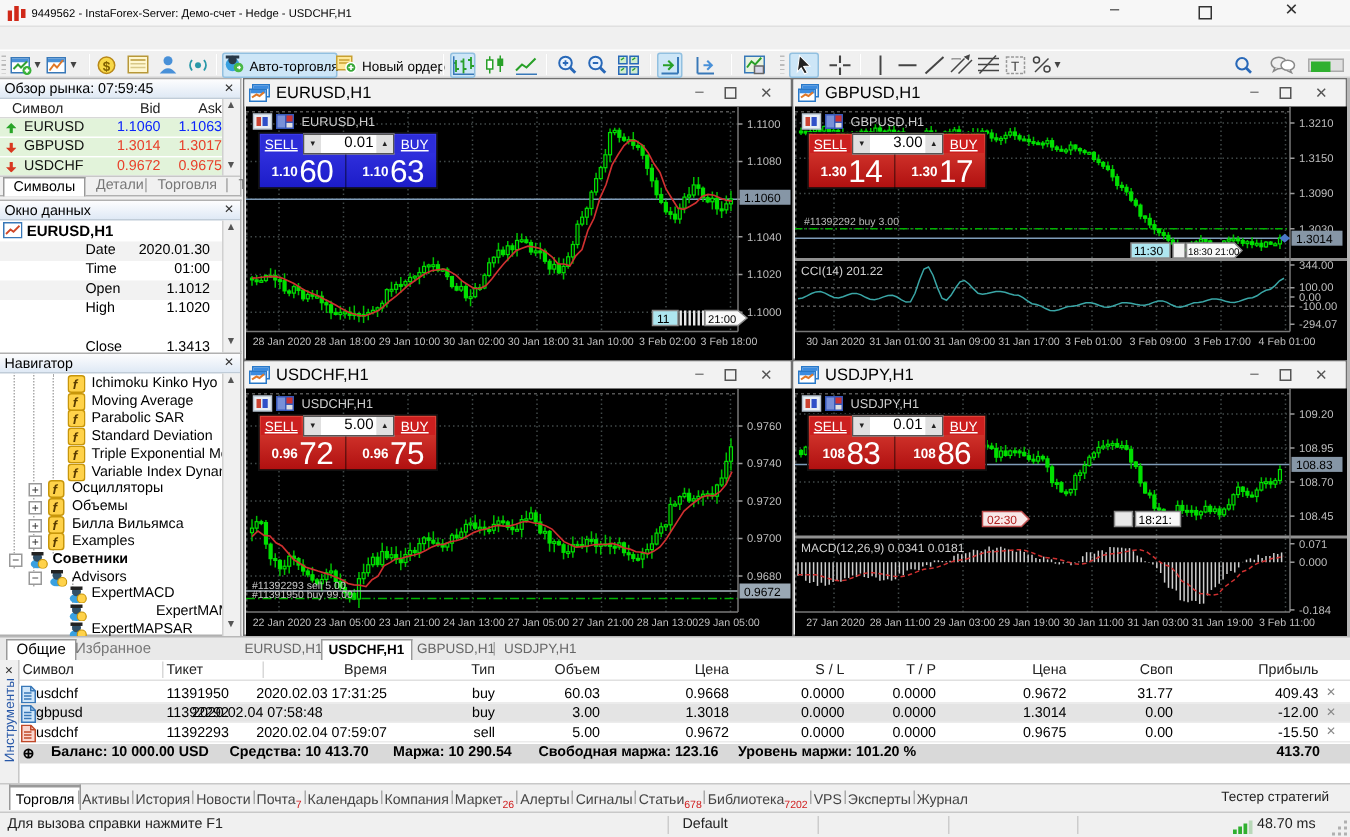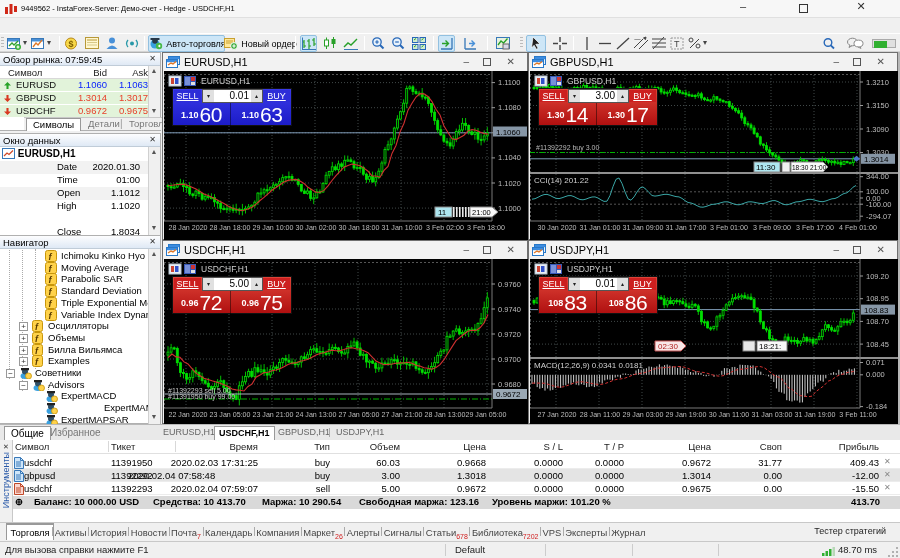--- a/index.html
+++ b/index.html
@@ -20,21 +20,21 @@
 .phead .x { position:absolute; right:4px; top:1px; font-size:8px; color:#333; }
 .mwhdr { position:absolute; top:13px; left:0; width:100%; height:13px; background:#fff; border-bottom:1px solid #d8d8d8; }
 .mwhdr span { position:absolute; top:1px; font-size:9.5px; color:#222; }
 .mwrow { position:absolute; left:0; width:150px; height:13px; background:#e2f3da; border-bottom:1px solid #fff; font-size:9.5px; }
 .mwrow .sym { position:absolute; left:16px; top:0; color:#111; }
 .mwrow .bid { position:absolute; left:62px; width:45px; text-align:right; top:0; }
 .mwrow .ask { position:absolute; left:102px; width:46px; text-align:right; top:0; }
 .arr { position:absolute; left:4px; top:3px; width:7px; height:7px; }
 .arr.up { background:#28a428; clip-path:polygon(50% 0, 100% 50%, 65% 50%, 65% 100%, 35% 100%, 35% 50%, 0 50%); }
 .arr.dn { background:#d83820; clip-path:polygon(50% 100%, 100% 50%, 65% 50%, 65% 0, 35% 0, 35% 50%, 0 50%); }
-.ptabs { position:absolute; left:0; bottom:0; width:100%; height:13px; background:#f0f0f0; border-top:1px solid #c8c8c8; font-size:10px;margin-left:24px; }
+.ptabs { position:absolute; left:0; bottom:0; width:100%; height:13px; background:#f0f0f0; border-top:1px solid #c8c8c8; font-size:10px; }
 .ptab { position:absolute; top:0; height:13px; padding:0 6px; color:#777; font-size:9.5px; }
 .ptab.act { background:#fff; border:1px solid #999; border-bottom:none; color:#000; }
 .scol { position:absolute; right:0; width:12px; background:#f0f0f0; border-left:1px solid #d0d0d0; }
 .sarr { position:absolute; right:1px; width:10px; height:10px; font-size:7px; color:#555; text-align:center; }
 .dwrow { position:absolute; left:0; width:148px; height:13px; font-size:9.5px; }
 .dwl { position:absolute; left:17px; top:0;padding-left:40px; }
 .dwv { position:absolute; right:8px; top:0; }
 .nvrow { position:absolute; left:0; width:148px; height:11.7px; font-size:9.5px; white-space:nowrap; }
 .nvt { position:absolute; top:-1px; }
 .nvi { position:absolute; top:-1px; }
@@ -363,21 +363,21 @@
         <div class="dwrow" style="top:39px;background:#fff">
           <span class="dwl">High</span>
           <span class="dwv">1.1020</span>
         </div>
         <div class="dwrow" style="top:68px;background:#22c55e">
           <span class="dwl">Low</span>
           <span class="dwv">1.1010</span>
         </div>
         <div class="dwrow" style="top:65px;background:#fff">
           <span class="dwl">Close</span>
-          <span class="dwv">1.8034</span>
+          <span class="dwv">1.3413</span>
         </div>
       </div>
     <div class="scol" style="top:13px;height:88px">
         <span class="sarr" style="top:1px">▲</span>
         <span class="sarr" style="bottom:1px">▼</span>
       </div>
   </div>
 
   <div class="panel" style="top:235px;height:189px">
     <div class="phead">Навигатор<span class="x">✕</span></div>
@@ -461,21 +461,21 @@
           <span class="nvt" style="left:48px;">Examples</span>
         </div>
         <div class="nvrow" style="top:119.00000000000001px">
           <span class="pm9" style="left:6px">−</span>
           <span class="nvi" style="left:19px"><svg width="13" height="12">
               <ellipse cx="6" cy="9" rx="4.5" ry="3" fill="#38a0e0"></ellipse>
               <circle cx="6" cy="4.5" r="3" fill="#305068"></circle>
               <rect x="2" y="1" width="8" height="2.3" fill="#222"></rect>
               <circle cx="9.5" cy="9" r="3" fill="#ffd24a" stroke="#c8960a" stroke-width="0.8"></circle>
             </svg></span>
-          <span class="nvt" style="left:35px;">Советники</span>
+          <span class="nvt" style="left:35px;font-weight:bold;">Советники</span>
         </div>
         <div class="nvrow" style="top:130.70000000000002px">
           <span class="pm9" style="left:19px">−</span>
           <span class="nvi" style="left:32px"><svg width="13" height="12">
               <ellipse cx="6" cy="9" rx="4.5" ry="3" fill="#38a0e0"></ellipse>
               <circle cx="6" cy="4.5" r="3" fill="#305068"></circle>
               <rect x="2" y="1" width="8" height="2.3" fill="#222"></rect>
               <circle cx="9.5" cy="9" r="3" fill="#ffd24a" stroke="#c8960a" stroke-width="0.8"></circle>
             </svg></span>
           <span class="nvt" style="left:48px;">Advisors</span>

